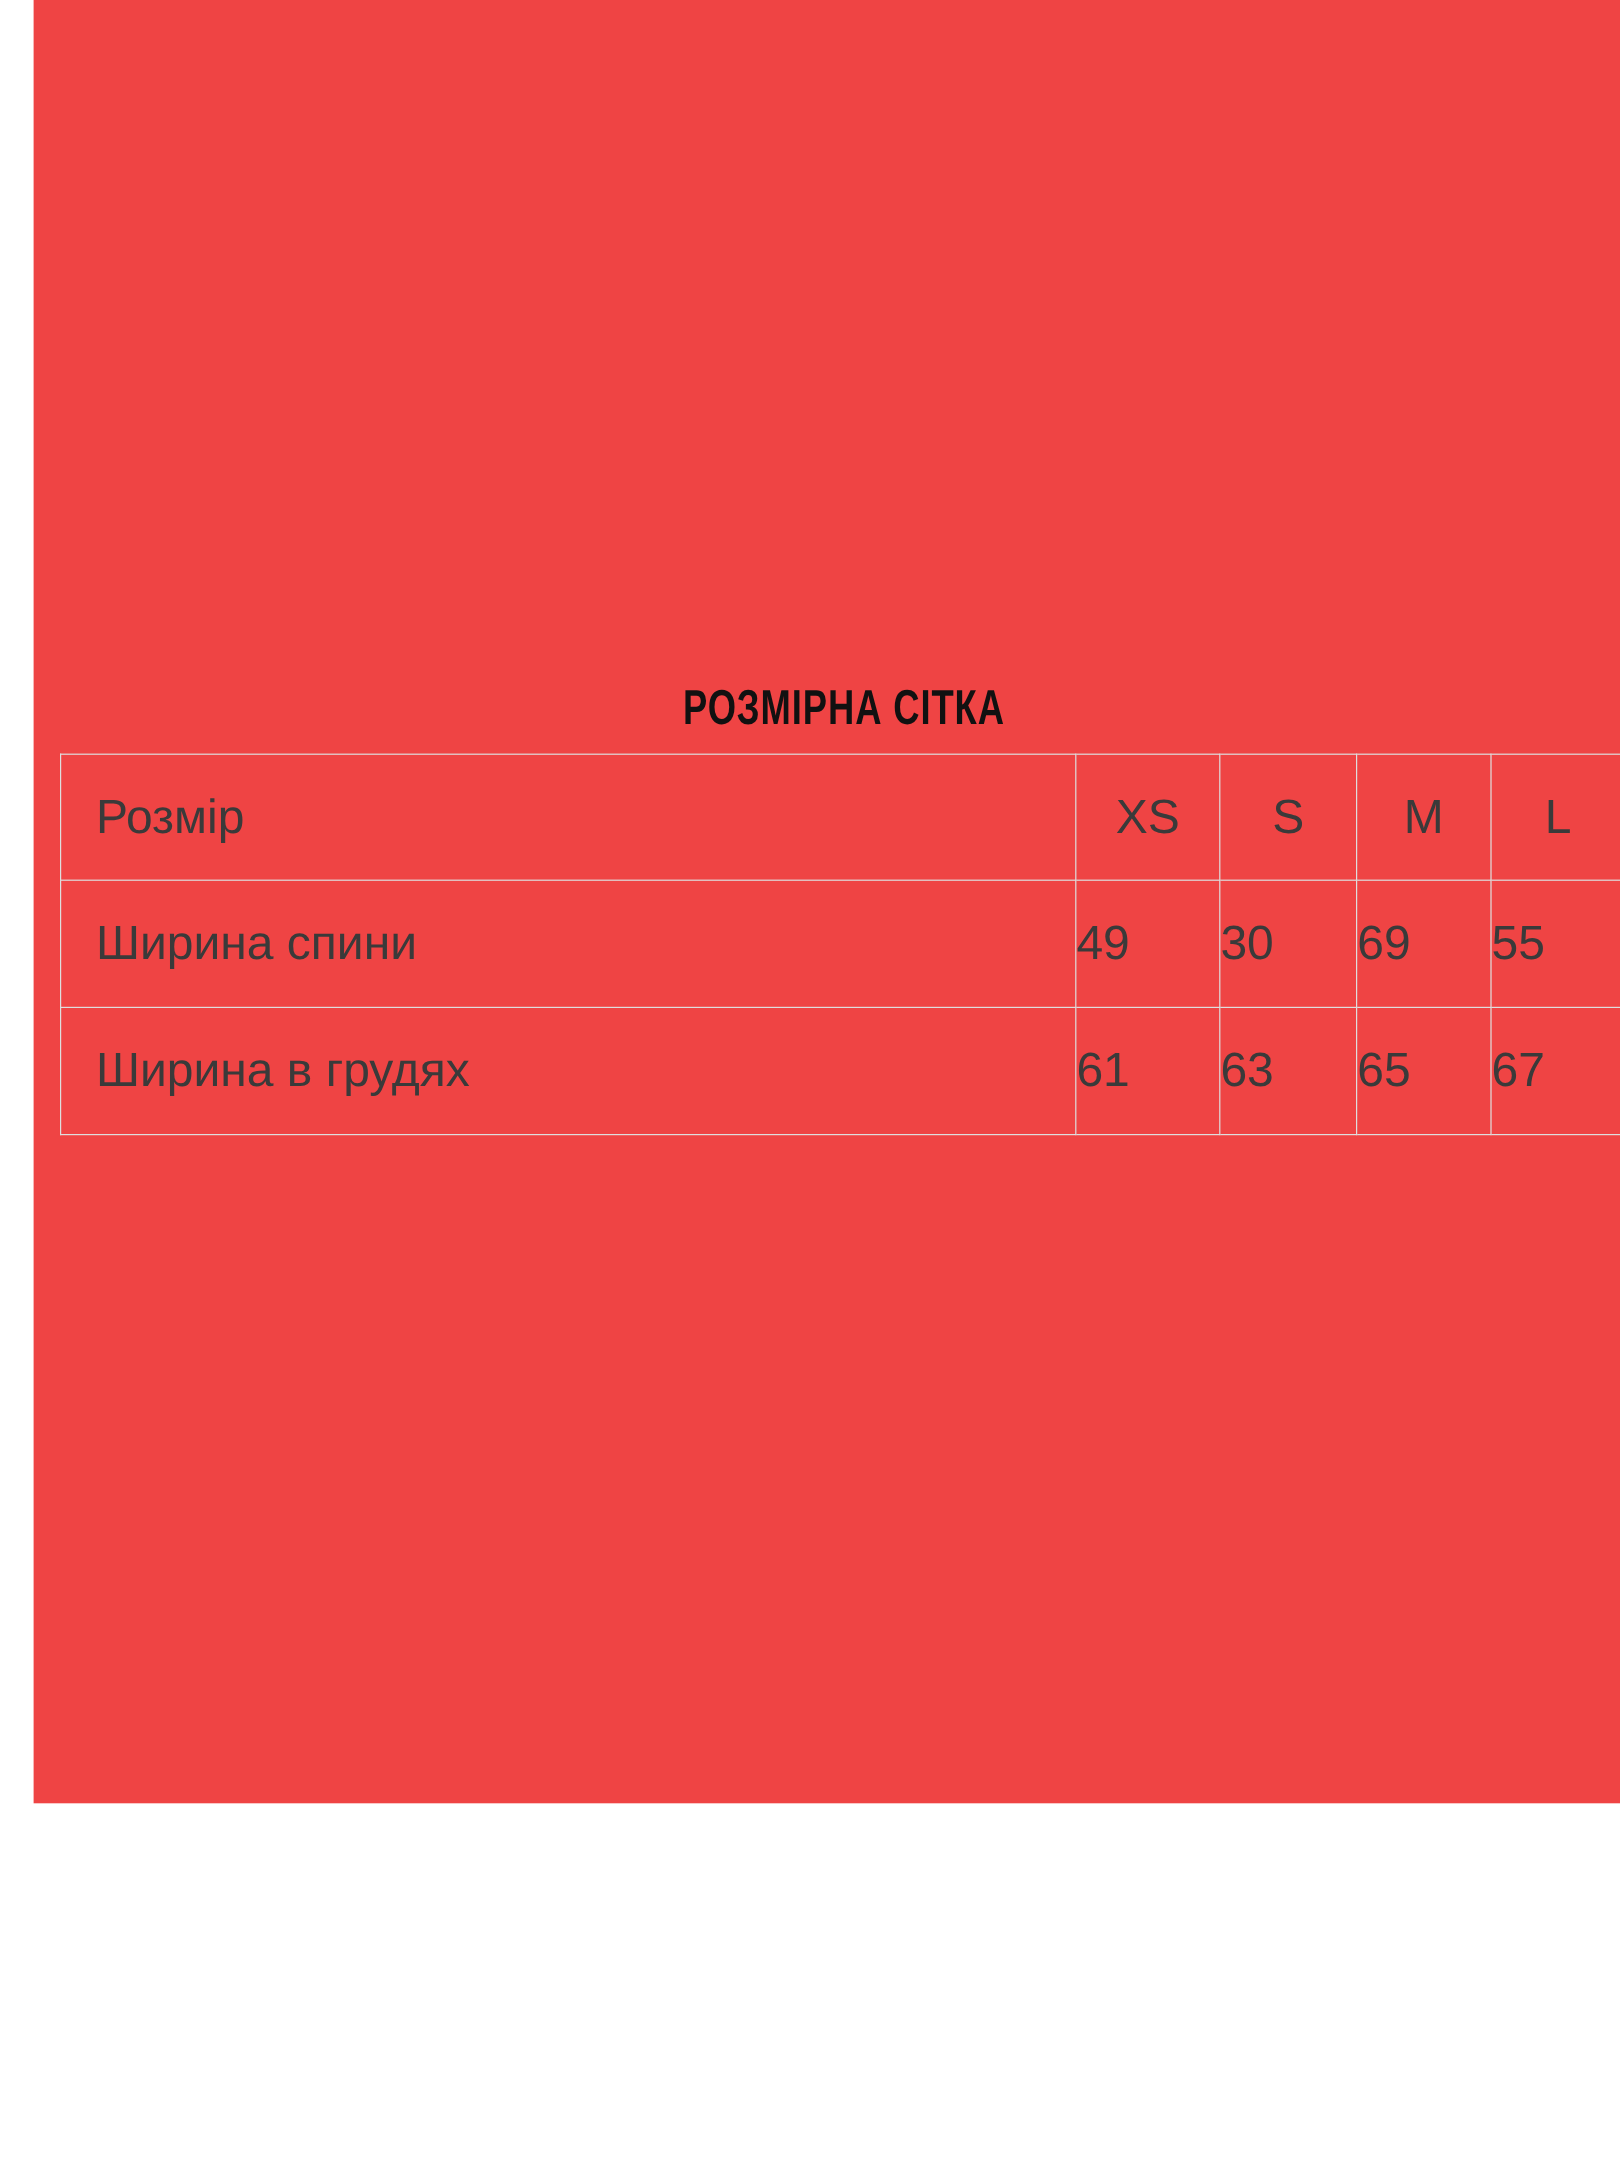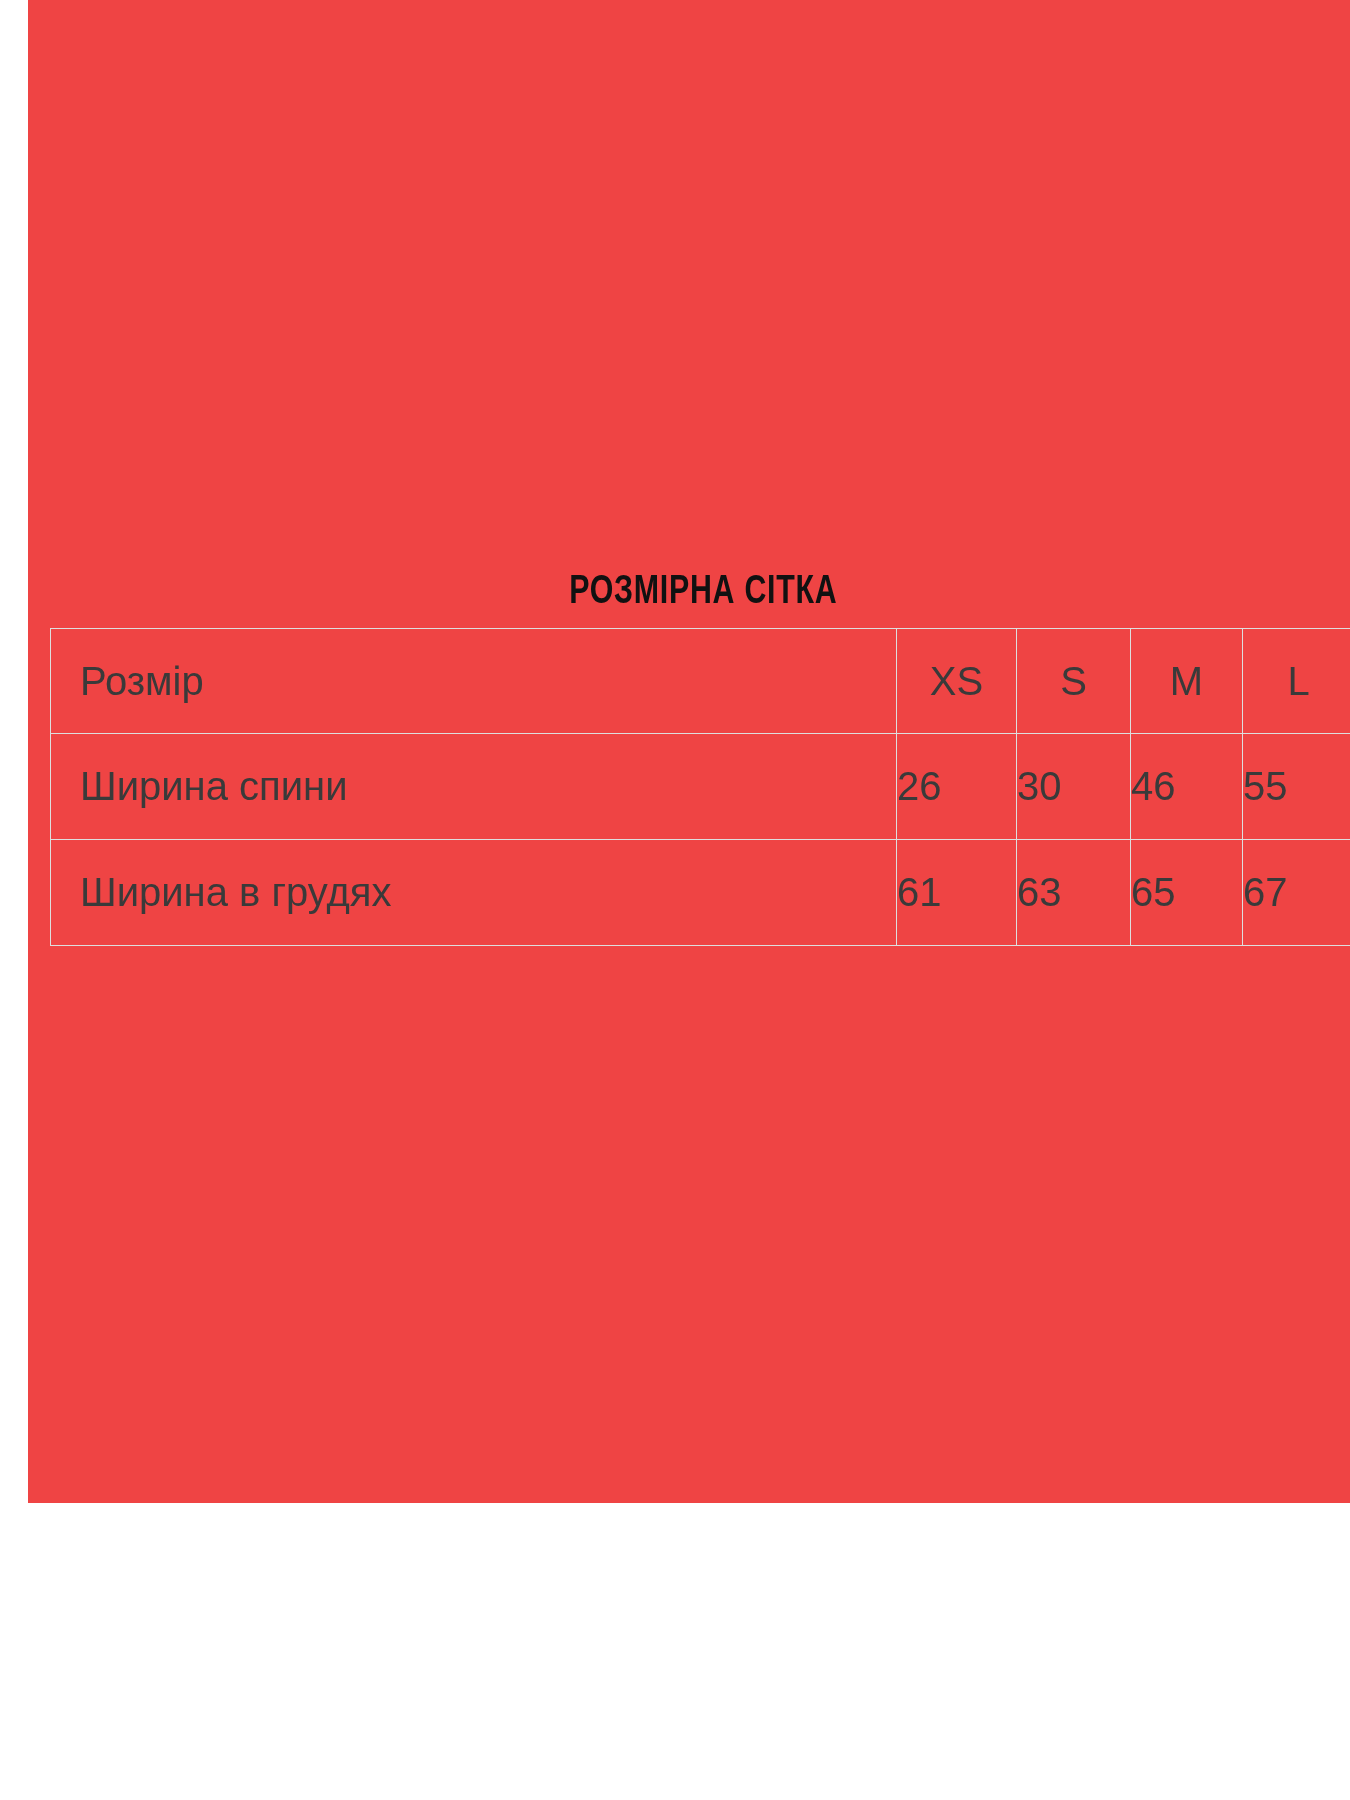--- a/index.html
+++ b/index.html
@@ -82,23 +82,23 @@
         <th class="label-cell">Розмір</th>
         <th class="value-cell">XS</th>
         <th class="value-cell">S</th>
         <th class="value-cell">M</th>
         <th class="value-cell">L</th>
       </tr>
     </thead>
     <tbody>
       <tr class="data-row">
         <td class="label-cell">Ширина спини</td>
-        <td class="value-cell">26</td>
+        <td class="value-cell">49</td>
         <td class="value-cell">30</td>
-        <td class="value-cell">46</td>
+        <td class="value-cell">69</td>
         <td class="value-cell">55</td>
       </tr>
       <tr class="data-row">
         <td class="label-cell">Ширина в грудях</td>
         <td class="value-cell">61</td>
         <td class="value-cell">63</td>
         <td class="value-cell">65</td>
         <td class="value-cell">67</td>
       </tr>
     </tbody>

